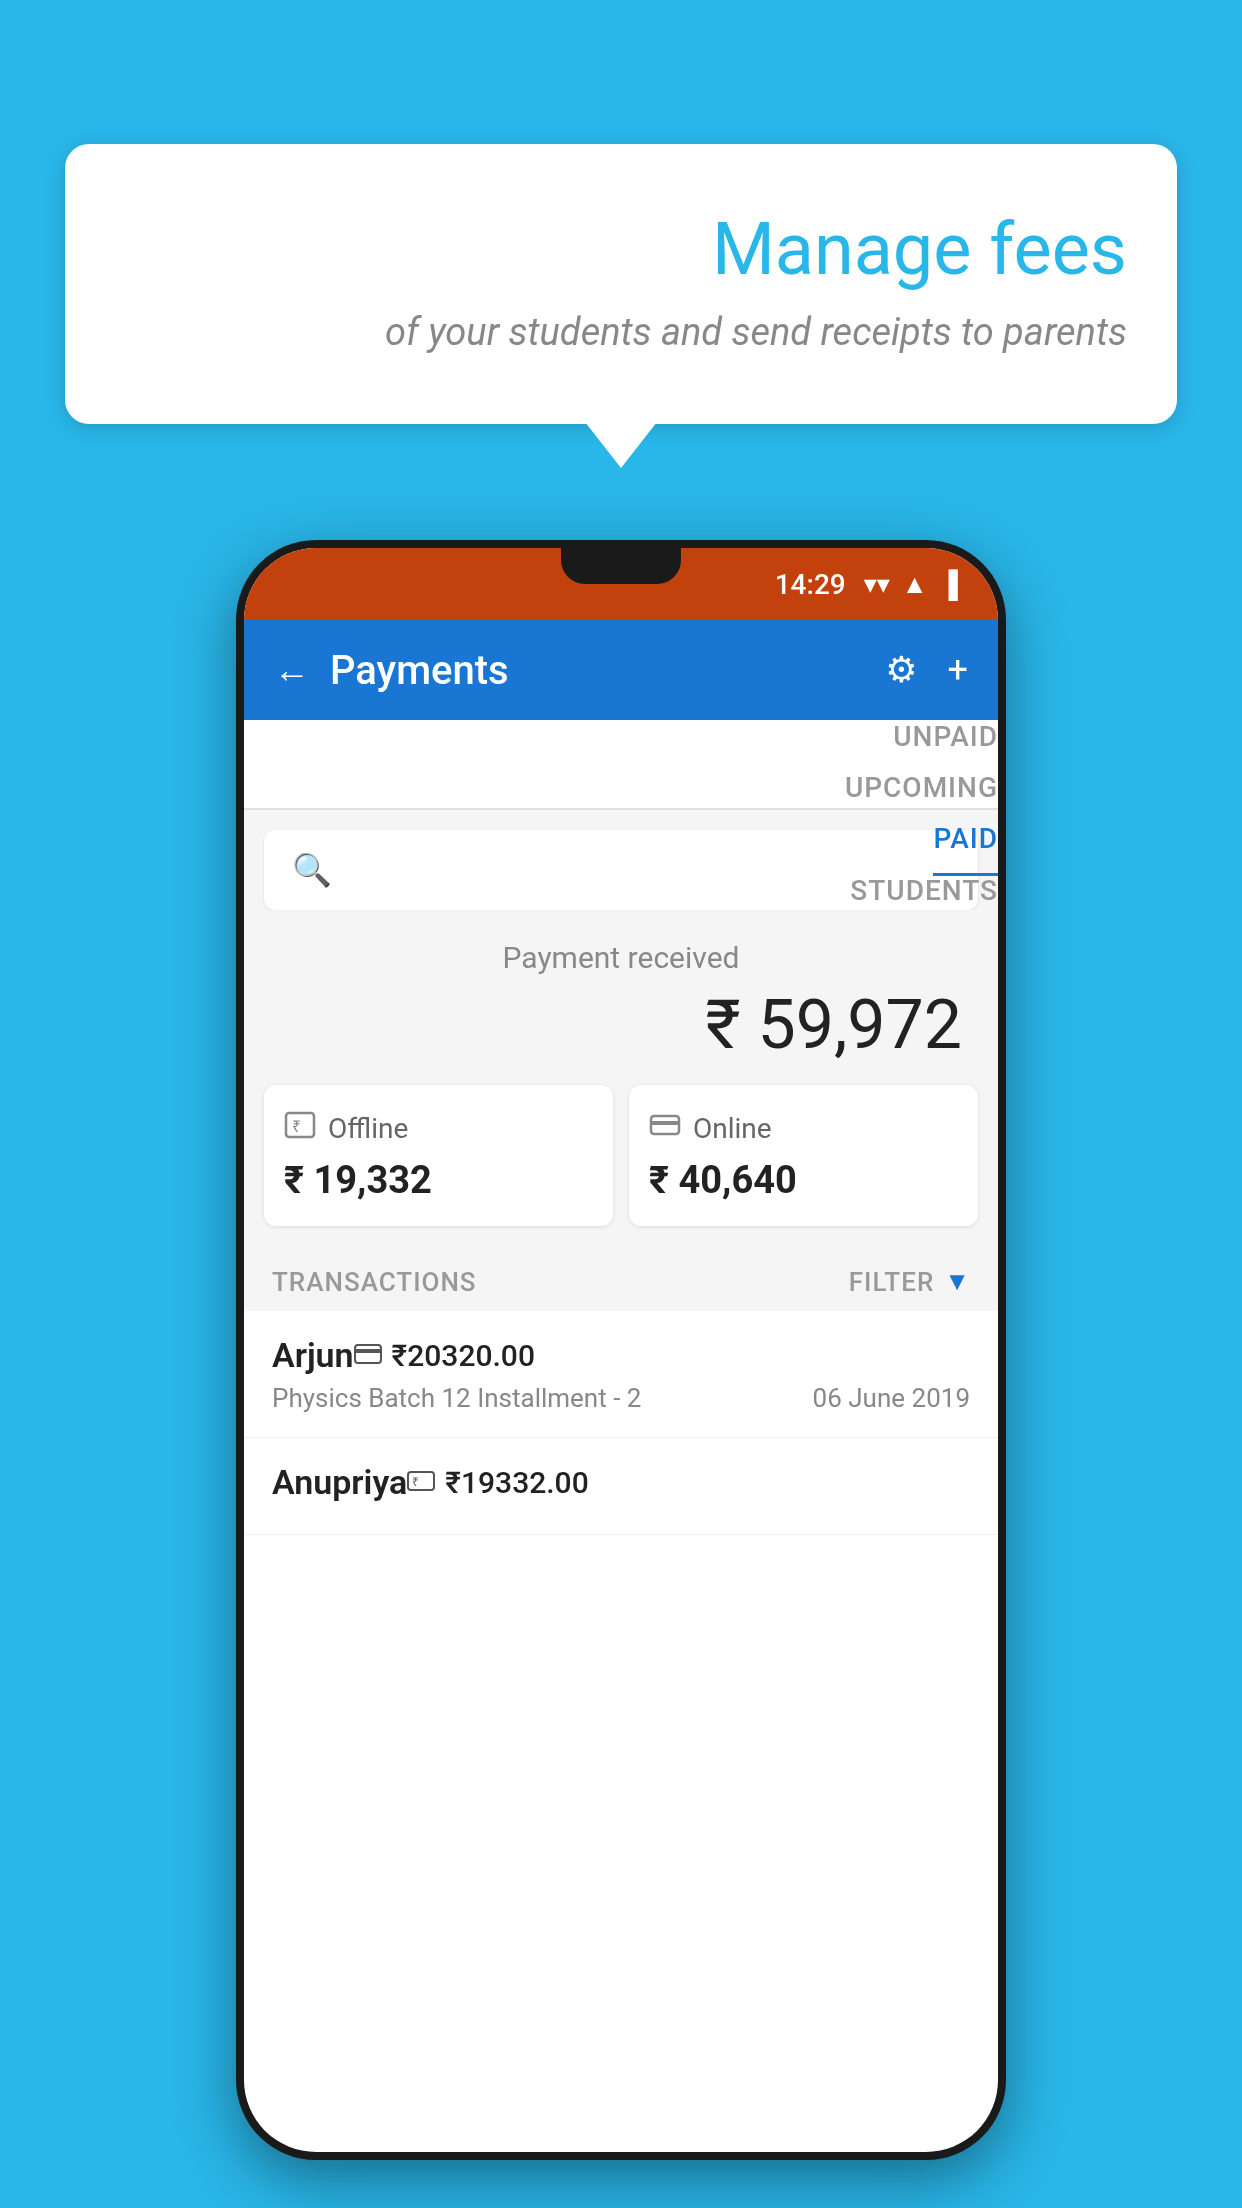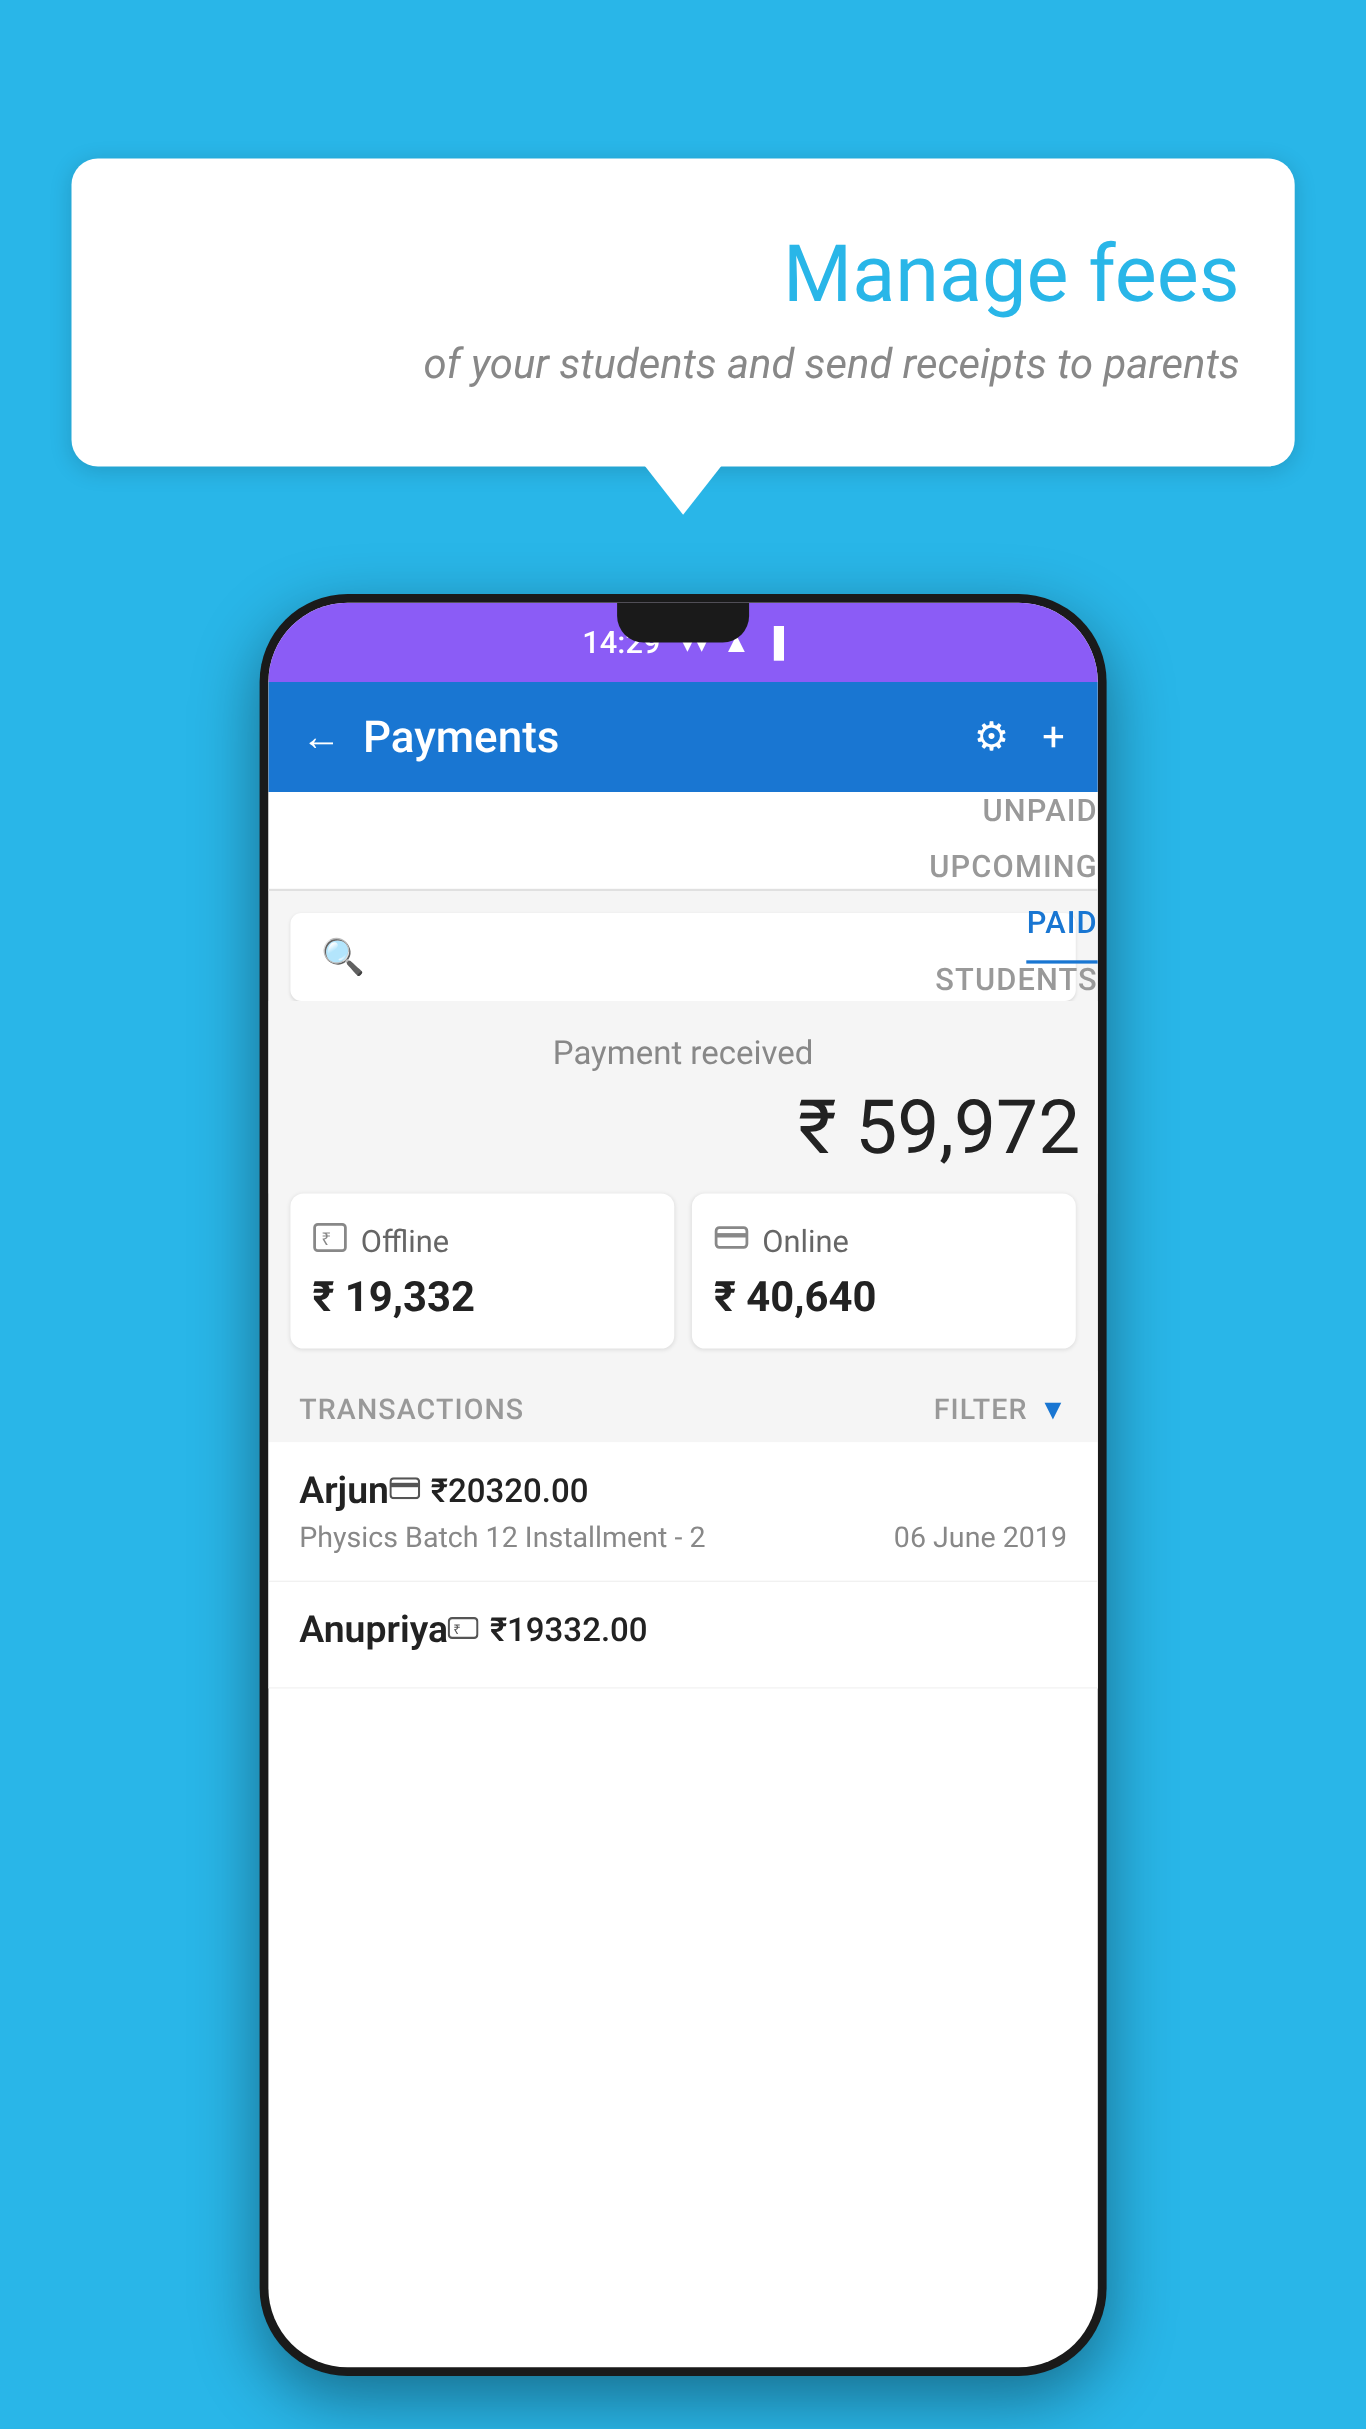--- a/index.html
+++ b/index.html
@@ -68,25 +68,25 @@
       width: 100%;
       height: 100%;
       background: white;
       border-radius: 72px;
       overflow: hidden;
       position: relative;
     }
 
     
     .status-bar {
-      background: #8b5cf6;
+      background: #c2410c;
       height: 72px;
       display: flex;
       align-items: center;
-      justify-content: center;
+      justify-content: flex-end;
       padding: 0 40px;
       position: relative;
       gap: 18px;
     }
     .status-time {
       color: white;
       font-size: 28px;
       font-weight: 500;
     }
     .status-icons {
@@ -187,21 +187,21 @@
       font-size: 32px;
     }
     .search-placeholder {
       color: #aaa;
       font-size: 32px;
     }
 
     
     .payment-section {
       background: #f5f5f5;
-      padding: 30px 16px 20px;
+      padding: 30px 36px 20px;
       text-align: center;
     }
     .payment-label {
       font-size: 30px;
       color: #888;
       margin-bottom: 10px;
     }
     .payment-amount {
       font-size: 68px;
       font-weight: 400;

